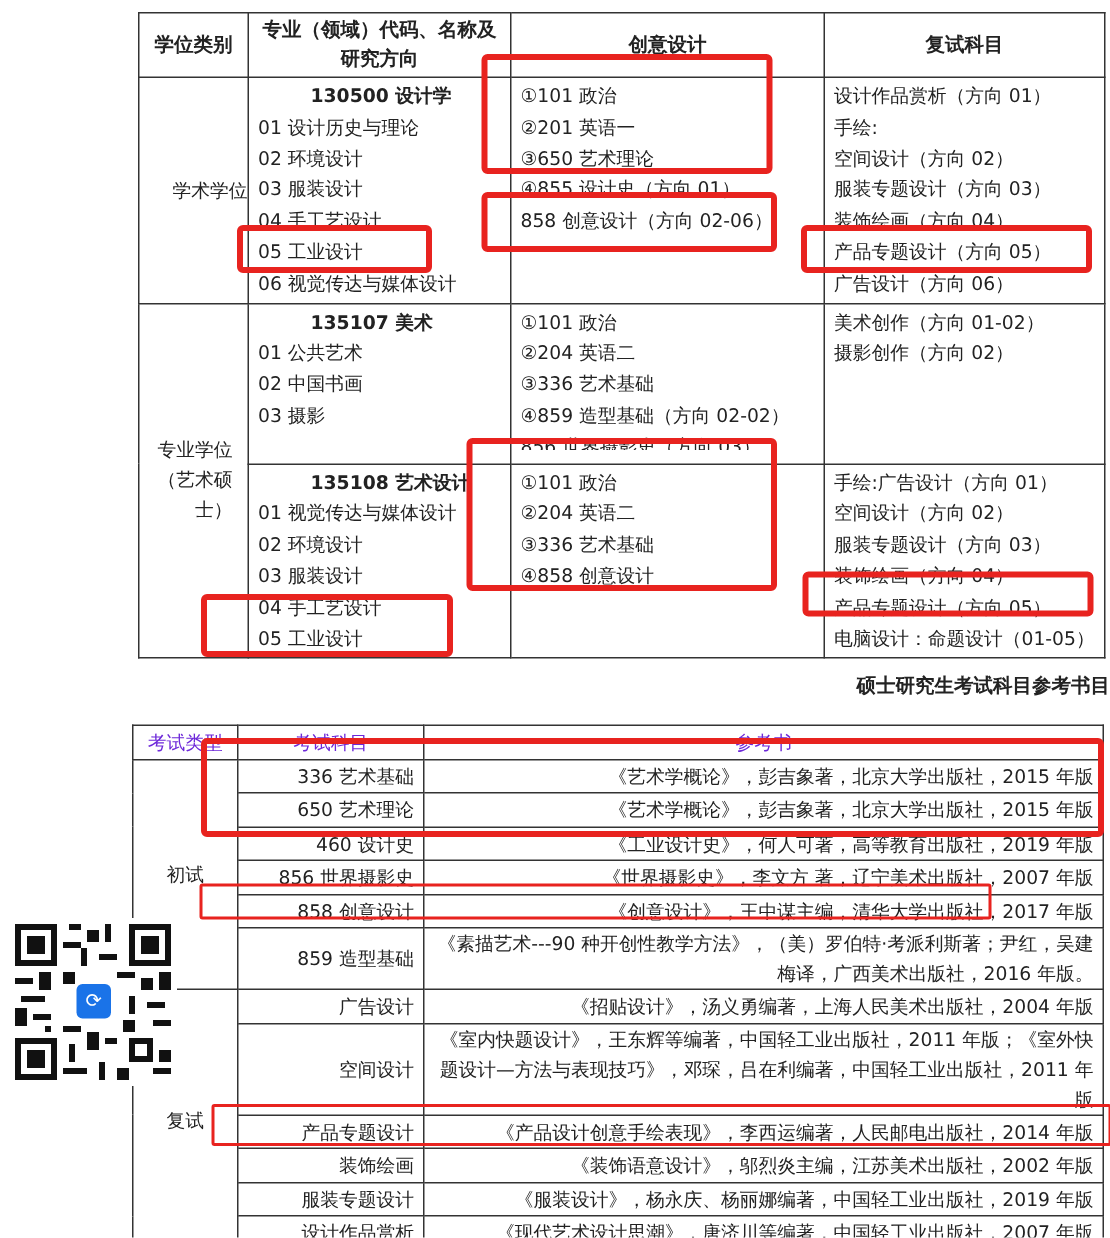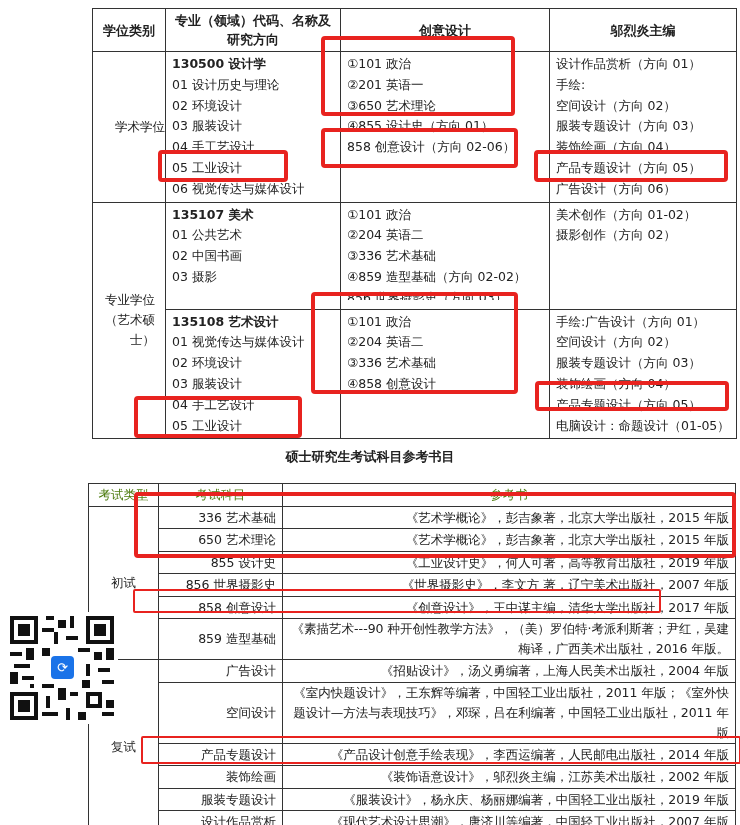--- a/index.html
+++ b/index.html
@@ -4,42 +4,42 @@
 <style>
   html, body { margin:0; padding:0; background:#ffffff; }
   body { width:740px; height:825px; position:relative; overflow:hidden;
          font-family:"DejaVu Sans", "Liberation Sans", sans-serif; color:#222; font-size:12.5px; }
   .t1 { position:absolute; left:92px; top:8px; border-collapse:collapse; }
   .t1 td, .t1 th { border:1px solid #333; vertical-align:top; padding:0; }
   .t1 th { font-weight:bold; font-size:13px; text-align:center; vertical-align:middle; height:42px; line-height:19px; }
   .cell-lines { padding:2px 6px; }
   .cell-lines div { height:20.8px; line-height:20.8px; white-space:nowrap; overflow:hidden; }
   .cat { text-align:right; vertical-align:middle !important; line-height:20px; }
-  .bold { font-weight:bold; }
-  .title2 { position:absolute; left:0; width:740px; top:448px; text-align:center; font-weight:bold; font-size:13px; }
+  .bold { font-weight:bold;margin-left:35px; }
+  .title2 { position:absolute; left:0; width:740px; top:448px; text-align:right; font-weight:bold; font-size:13px; }
   .t2 { position:absolute; left:88px; top:483px; border-collapse:collapse; width:648px; }
   .t2 td { border:1px solid #333; padding:0 6px; height:21.5px; line-height:21.5px; white-space:nowrap; overflow:hidden; font-size:12.5px;text-align:right; }
   .t2 td.wrap { white-space:normal; line-height:20px; }
   .t2 td.type { text-align:center; vertical-align:middle; }
-  .t2 td.hdr { text-align:center; color:#4d7c0f; }
+  .t2 td.hdr { text-align:center; color:#6d28d9; }
   .hl { position:absolute; border:4px solid #e8231f; border-radius:4px; box-sizing:border-box; pointer-events:none; }
   .hl.thin { border-width:2px; border-radius:2px; }
   .qr { position:absolute; left:6px; top:612px; width:112px; height:112px; background:#fff; }
   .qr-logo { position:absolute; left:45px; top:44px; width:23px; height:23px; background:#1a73e8; border-radius:4px; display:flex; align-items:center; justify-content:center; color:#fff; font-size:13px; }
 </style>
 </head>
 <body>
 
 <table class="t1">
   <tbody>
       <tr>
     <th style="width:72px">学位类别</th>
     <th style="width:166px;padding:0 4px">专业（领域）代码、名称及研究方向</th>
     <th style="width:208px">创意设计</th>
-    <th style="width:186px">邬烈炎主编</th>
+    <th style="width:186px">复试科目</th>
   </tr>
   <tr>
     <td class="cat">学术学位</td>
     <td>
           <div class="cell-lines">
       <div class="bold">130500 设计学</div>
       <div>01  设计历史与理论</div>
       <div>02 环境设计</div>
       <div>03 服装设计</div>
       <div>04 手工艺设计</div>
@@ -144,21 +144,21 @@
   <tr>
     <td class="type" rowspan="6">初试</td>
     <td>336 艺术基础</td>
     <td>《艺术学概论》，彭吉象著，北京大学出版社，2015 年版</td>
   </tr>
   <tr>
     <td>650 艺术理论</td>
     <td>《艺术学概论》，彭吉象著，北京大学出版社，2015 年版</td>
   </tr>
   <tr>
-    <td>855 设计史</td>
+    <td>460 设计史</td>
     <td>《工业设计史》，何人可著，高等教育出版社，2019 年版</td>
   </tr>
   <tr>
     <td>856 世界摄影史</td>
     <td>《世界摄影史》，李文方 著，辽宁美术出版社，2007 年版</td>
   </tr>
   <tr>
     <td>858 创意设计</td>
     <td>《创意设计》，王中谋主编，清华大学出版社，2017 年版</td>
   </tr>

